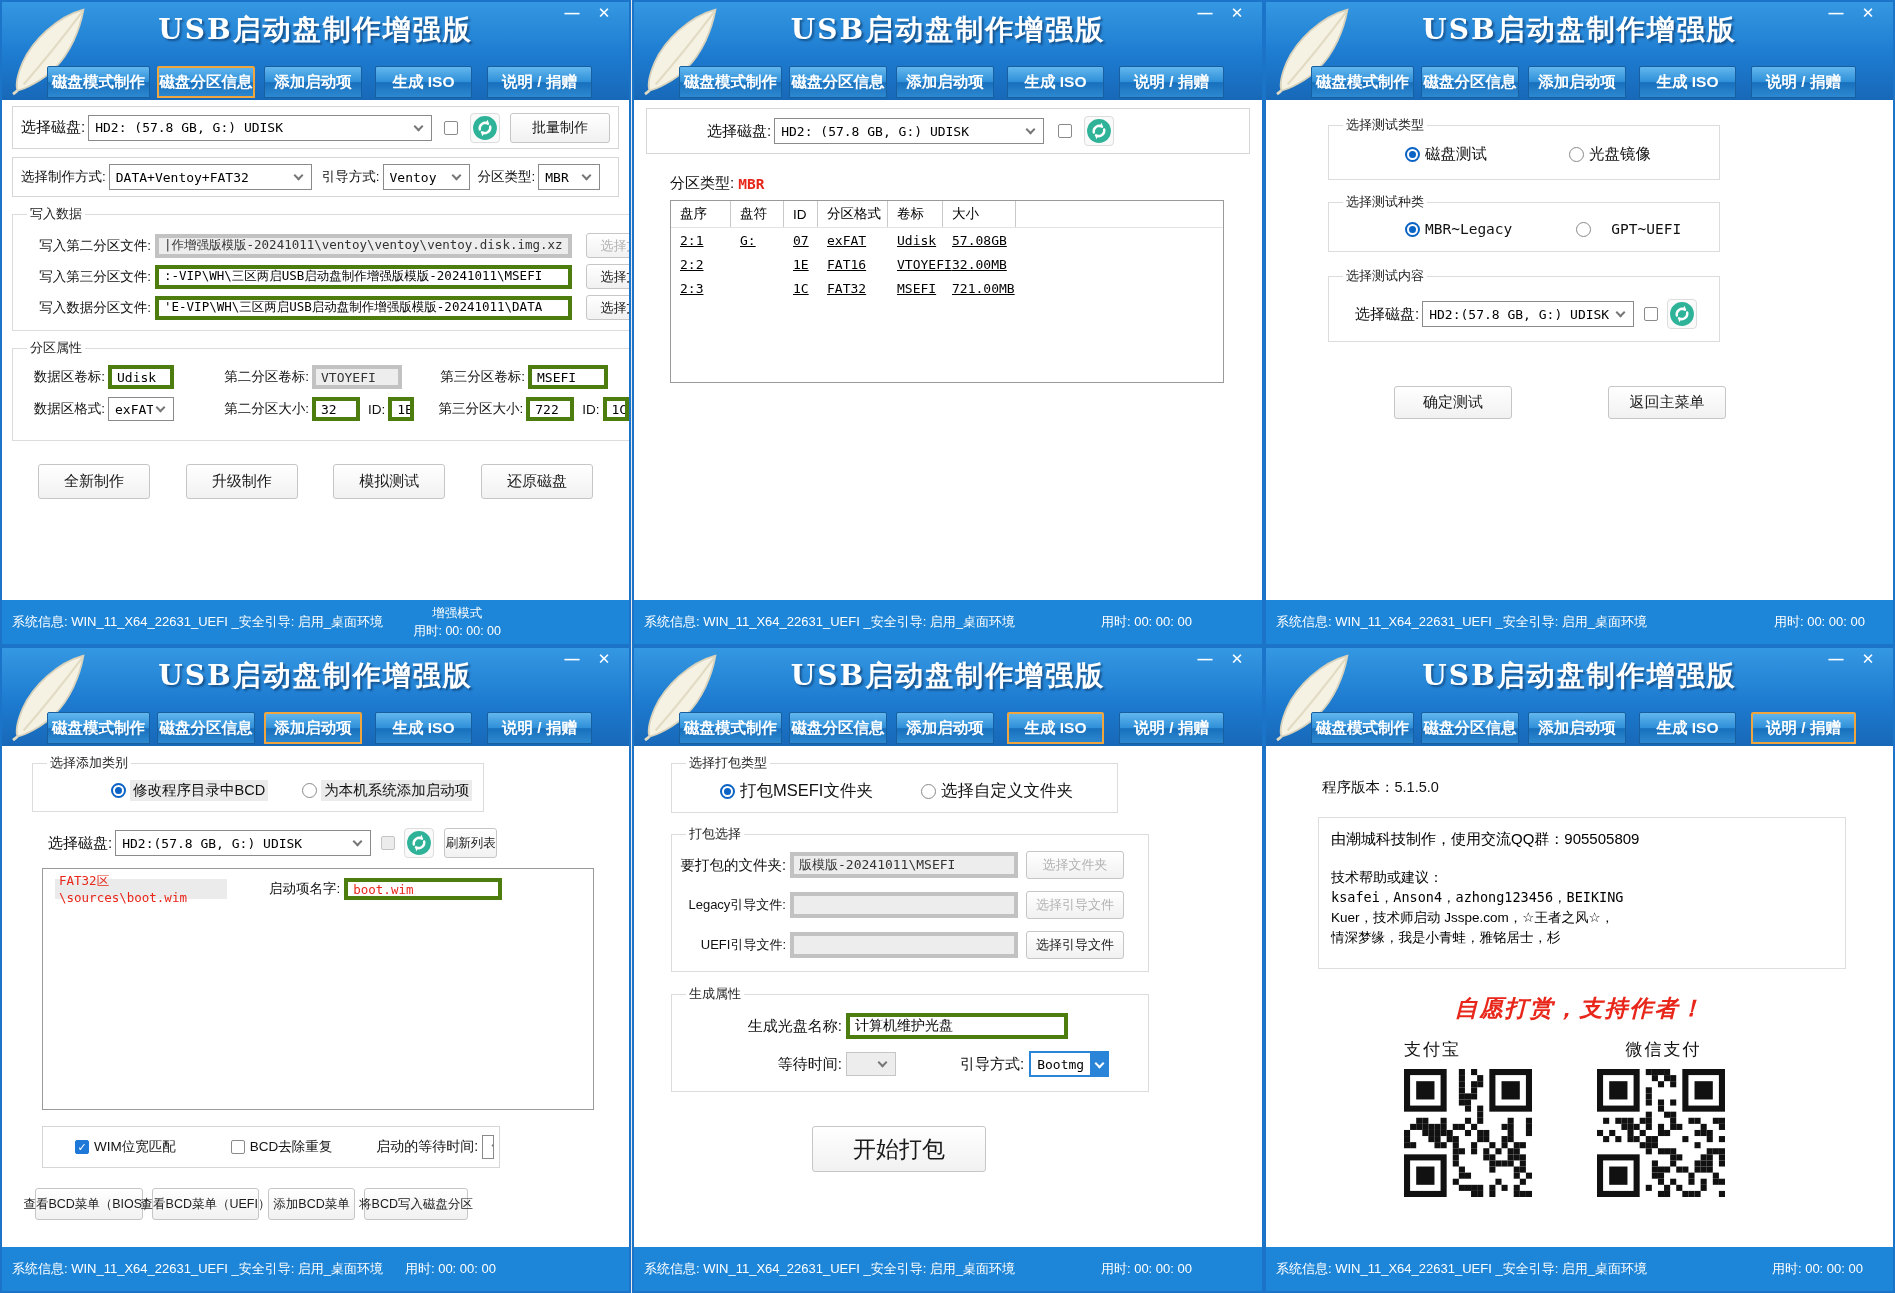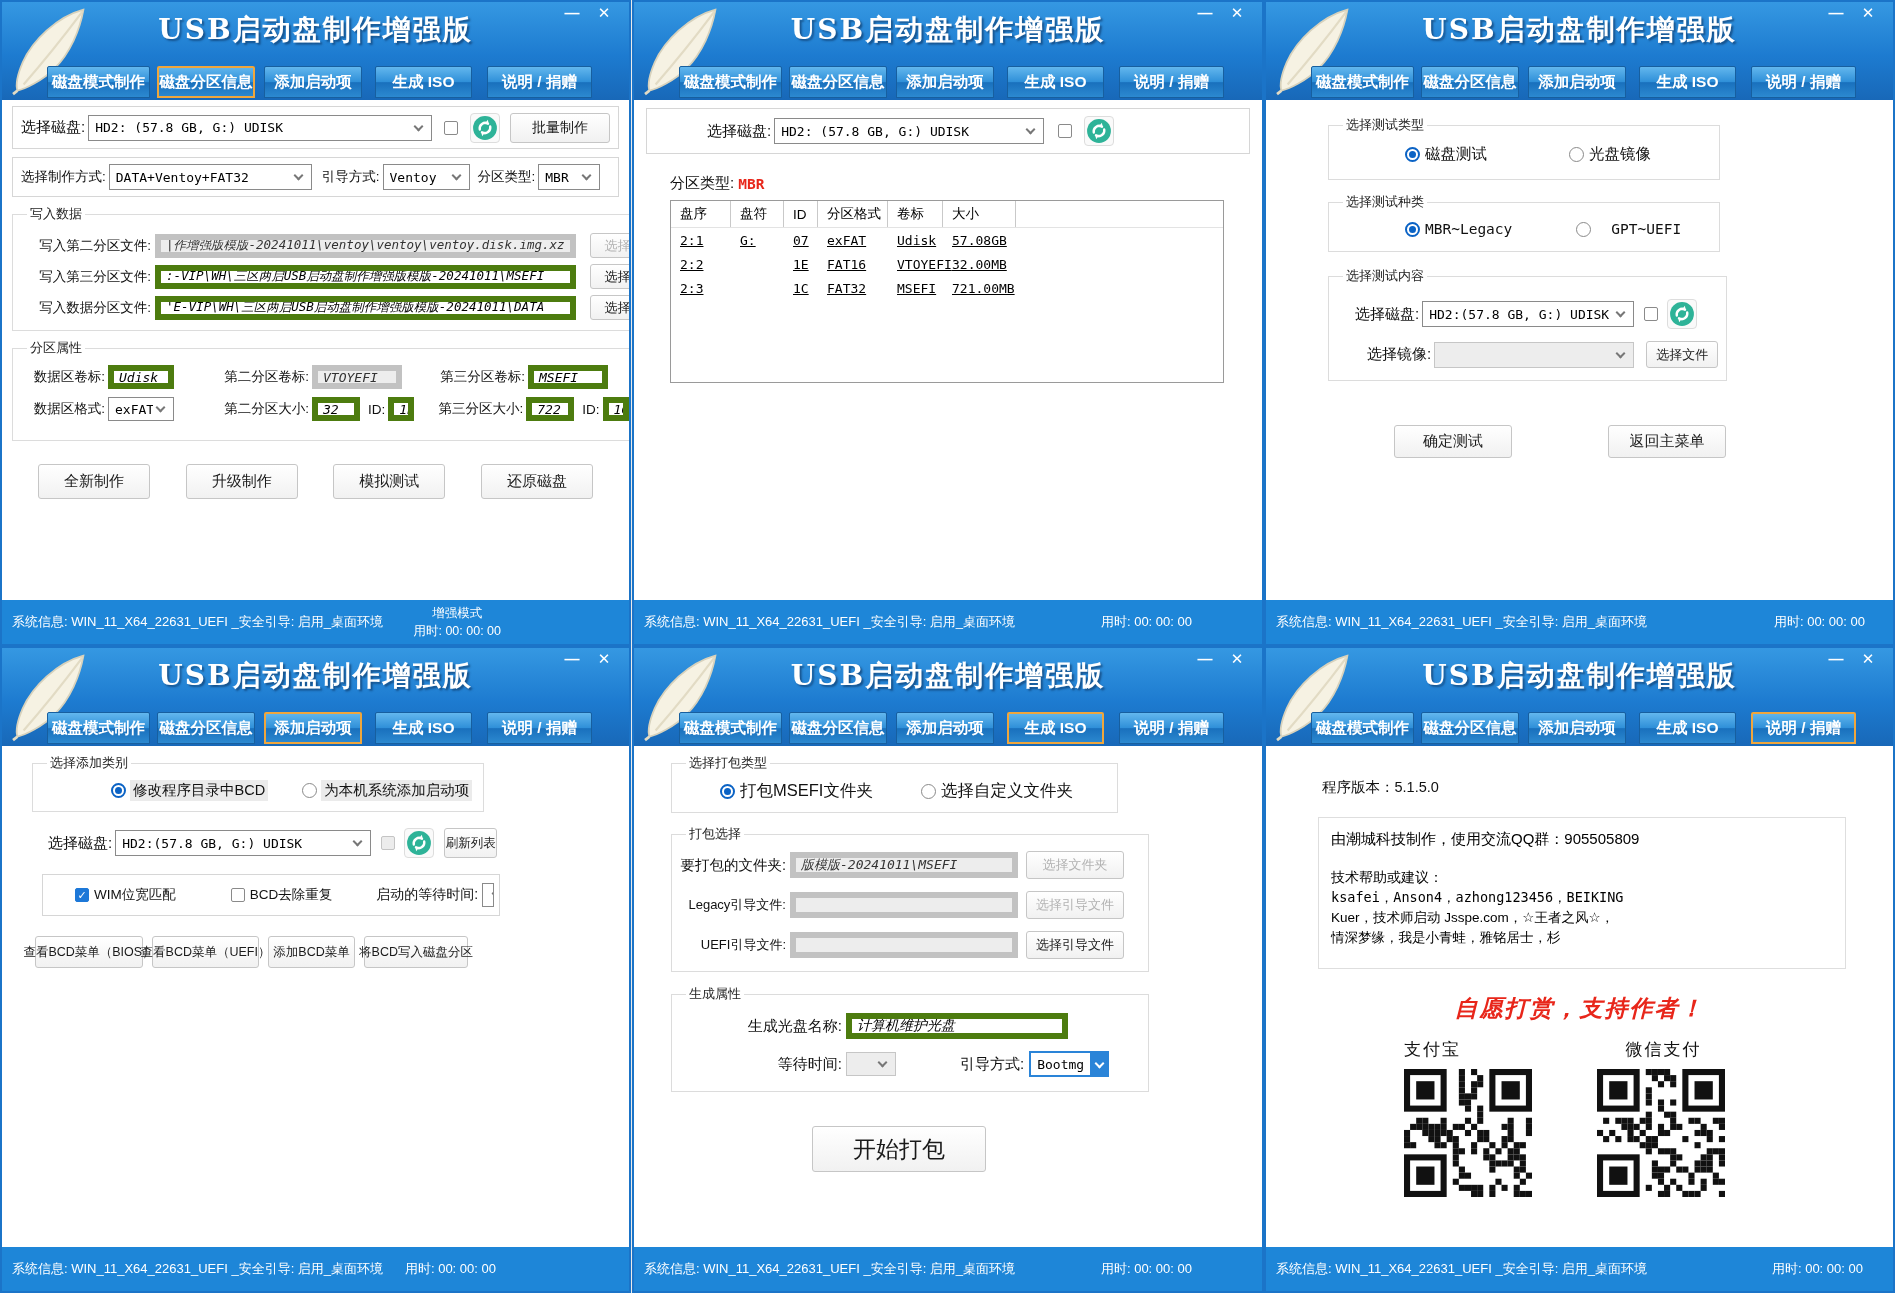--- a/index.html
+++ b/index.html
@@ -42,22 +42,22 @@
   .mono { font-family:"DejaVu Sans Mono","Liberation Mono",monospace; }
   .dd { display:flex; align-items:center; justify-content:space-between; background:#fff;
         border:1px solid #8a8a8a; height:26px; padding:0 4px 0 6px; cursor:pointer; overflow:hidden; }
   .dd .dval { font-size:13px; white-space:nowrap; overflow:hidden; }
   .dd.gray { background:#ededed; border-color:#c6c6c6; }
   .chev { display:inline-block; flex:0 0 auto; width:7px; height:7px; border-right:2px solid #777;
           border-bottom:2px solid #777; transform:rotate(45deg); margin:-3px 5px 0 4px; }
   .ddbtn { flex:0 0 18px; align-self:stretch; display:flex; align-items:center; justify-content:center;
            background:#2a84d8; margin:-1px -5px -1px 4px; }
   .ddbtn .chev { border-color:#fff; margin:0 0 2px; }
-  .val { border:6px solid #4d7c0f; background:#fff; height:24px; display:flex; align-items:center;
-         padding:0 5px; font-size:13px; white-space:nowrap; overflow:hidden;font-style:italic; }
+  .val { border:4px solid #4d7c0f; background:#fff; height:24px; display:flex; align-items:center;
+         padding:0 5px; font-size:13px; white-space:nowrap; overflow:hidden; }
   .val.gray { background:#ededed; border-color:#c2c2c2; color:#333; }
   .btn { background:linear-gradient(#fff,#f1f1f1); border:1px solid #c6c6c6; border-radius:3px;
          font-size:13px; color:#1a1a1a; display:flex; align-items:center; justify-content:center;
          cursor:pointer; white-space:nowrap; font-family:inherit; }
   .btn.dis { color:#b2b2b2; }
   .cb { flex:0 0 14px; width:14px; height:14px; border:1px solid #8a8a8a; border-radius:2px;
         background:#fff; display:inline-flex; align-items:center; justify-content:center; cursor:pointer; }
   .cb.grayed { background:#ececec; border-color:#c4c4c4; }
   .cb.checked { background:#1d78d8; border-color:#1d78d8; }
   .cb.checked::after { content:"✓"; color:#fff; font-size:11px; font-weight:bold; }
@@ -341,28 +341,20 @@
             <span class="dval mono">HD2:(57.8 GB, G:)  UDISK</span>
               <i class="chev"></i>
           </div>
           <span class="cb" style="margin-left:10px"></span>
           <button class="rfbtn" style="margin-left:9px">
             <svg class="rficon">
                 <use href="#sym-refresh"></use>
               </svg>
           </button>
         </div>
-        <div class="r" style="margin-top:12px">
-          <span class="lbl" style="font-size:15px;margin-left:30px">选择镜像:</span>
-          <div class="dd gray" style="width:200px;margin-left:3px">
-            <span class="dval mono"></span>
-              <i class="chev"></i>
-          </div>
-          <button class="btn" style="width:72px;height:27px;margin-left:12px">选择文件</button>
-        </div>
       </fieldset>
       <div class="r" style="margin:44px 0 0 128px">
         <button class="btn" style="width:118px;height:33px;font-size:15px">确定测试</button>
         <button class="btn" style="width:118px;height:33px;font-size:15px;margin-left:96px">返回主菜单</button>
       </div>
     </div>
     <div class="statusbar">
       <span>系统信息: WIN_11_X64_22631_UEFI _安全引导: 启用_桌面环境</span>
       <span style="margin-right:18px">用时: 00: 00: 00</span>
     </div>
@@ -400,20 +392,27 @@
           <span class="dval mono">HD2:(57.8 GB, G:)  UDISK</span>
             <i class="chev"></i>
         </div>
         <span class="cb grayed" style="margin-left:10px"></span>
         <button class="rfbtn" style="margin-left:9px">
           <svg class="rficon">
               <use href="#sym-refresh"></use>
             </svg>
         </button>
         <button class="btn" style="width:53px;height:30px;margin-left:10px;font-size:12.5px">刷新列表</button>
+      </div>
+      <div style="margin:10px 0 0 40px;width:552px;height:242px;border:1px solid #9a9a9a;background:#fff">
+        <div class="r" style="margin:9px 12px 0">
+          <div class="red mono" style="background:#ebebeb;width:172px;height:20px;font-size:12.5px;display:flex;align-items:center;padding:0 4px">FAT32区\sources\boot.wim</div>
+          <span class="lbl" style="margin-left:42px;font-size:13.5px">启动项名字:</span>
+          <div class="val red mono" style="width:158px;margin-left:4px;height:22px;font-size:12.5px">boot.wim</div>
+        </div>
       </div>
       <div class="box r" style="margin:16px 16px 0 40px;width:458px;height:42px;padding:8px 10px">
         <span class="cb checked" style="margin-left:22px"></span>
         <span class="lbl" style="margin-left:5px">WIM位宽匹配</span>
         <span class="cb" style="margin-left:55px"></span>
         <span class="lbl" style="margin-left:5px">BCD去除重复</span>
         <span class="lbl" style="margin-left:44px;font-size:14px">启动的等待时间:</span>
         <div class="dd" style="width:52px;height:24px;margin-left:4px">
           <span class="dval mono">5</span>
             <i class="chev"></i>

